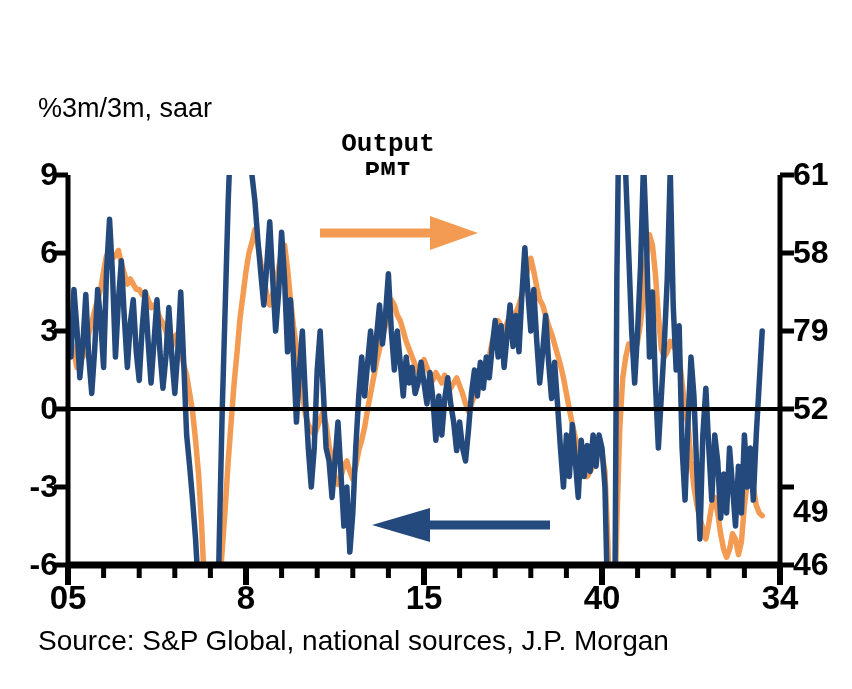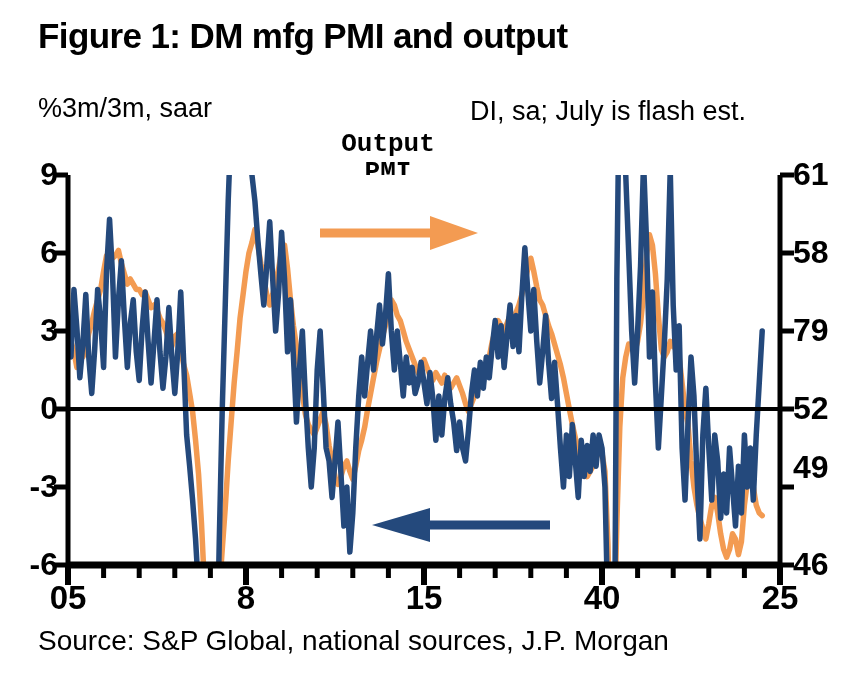--- a/index.html
+++ b/index.html
@@ -124,24 +124,22 @@
     white-space: nowrap;
     transform: translateX(-50%);
     top: 581px;
   }
 </style>
 </head>
 <body>
 
 <div id="figure">
 
-  <div class="title">Figure 1: DM mfg PMI and output</div>
 
   <div class="unit-left">%3m/3m, saar</div>
-  <div class="unit-right">DI, sa; July is flash est.</div>
 
   <div class="ann ann-pmi">
     <div>Output</div>
     <div>PMI</div>
   </div>
 
   <div class="ann ann-output">Output</div>
 
   <div class="axis-left-labels">
       <div class="ytick-left" style="top: 158px;">9</div>
@@ -149,21 +147,21 @@
       <div class="ytick-left" style="top: 314px;">3</div>
       <div class="ytick-left" style="top: 392px;">0</div>
       <div class="ytick-left" style="top: 470px;">-3</div>
       <div class="ytick-left" style="top: 548px;">-6</div>
     </div>
   <div class="axis-right-labels">
       <div class="ytick-right" style="top: 158px;">61</div>
       <div class="ytick-right" style="top: 236px;">58</div>
       <div class="ytick-right" style="top: 314px;">79</div>
       <div class="ytick-right" style="top: 392px;">52</div>
-      <div class="ytick-right" style="top: 451px;">49</div>
+      <div class="ytick-right" style="top: 495px;">49</div>
       <div class="ytick-right" style="top: 548px;">46</div>
     </div>
 
   <svg id="plot" width="852" height="689" viewBox="0 0 852 689" style="position:absolute;left:0;top:0;">
     <defs>
       <clipPath id="plotclip">
         <rect x="68" y="175" width="712" height="390"></rect>
       </clipPath>
     </defs>
 
@@ -224,14 +222,14 @@
       <line x1="550" y1="525" x2="420" y2="525" stroke="#24497C" stroke-width="9"></line>
       <polygon points="430,508 372,525 430,542" fill="#24497C"></polygon>
     </g>
   </svg>
 
   <div class="source">Source: S&amp;P Global, national sources, J.P. Morgan</div>
 <div class="xtick-label" style="left: 68px;">05</div>
     <div class="xtick-label" style="left: 246px;">8</div>
     <div class="xtick-label" style="left: 424px;">15</div>
     <div class="xtick-label" style="left: 602px;">40</div>
-    <div class="xtick-label" style="left: 780px;">25</div>
+    <div class="xtick-label" style="left: 780px;">34</div>
   </div>
 
 </body></html>

